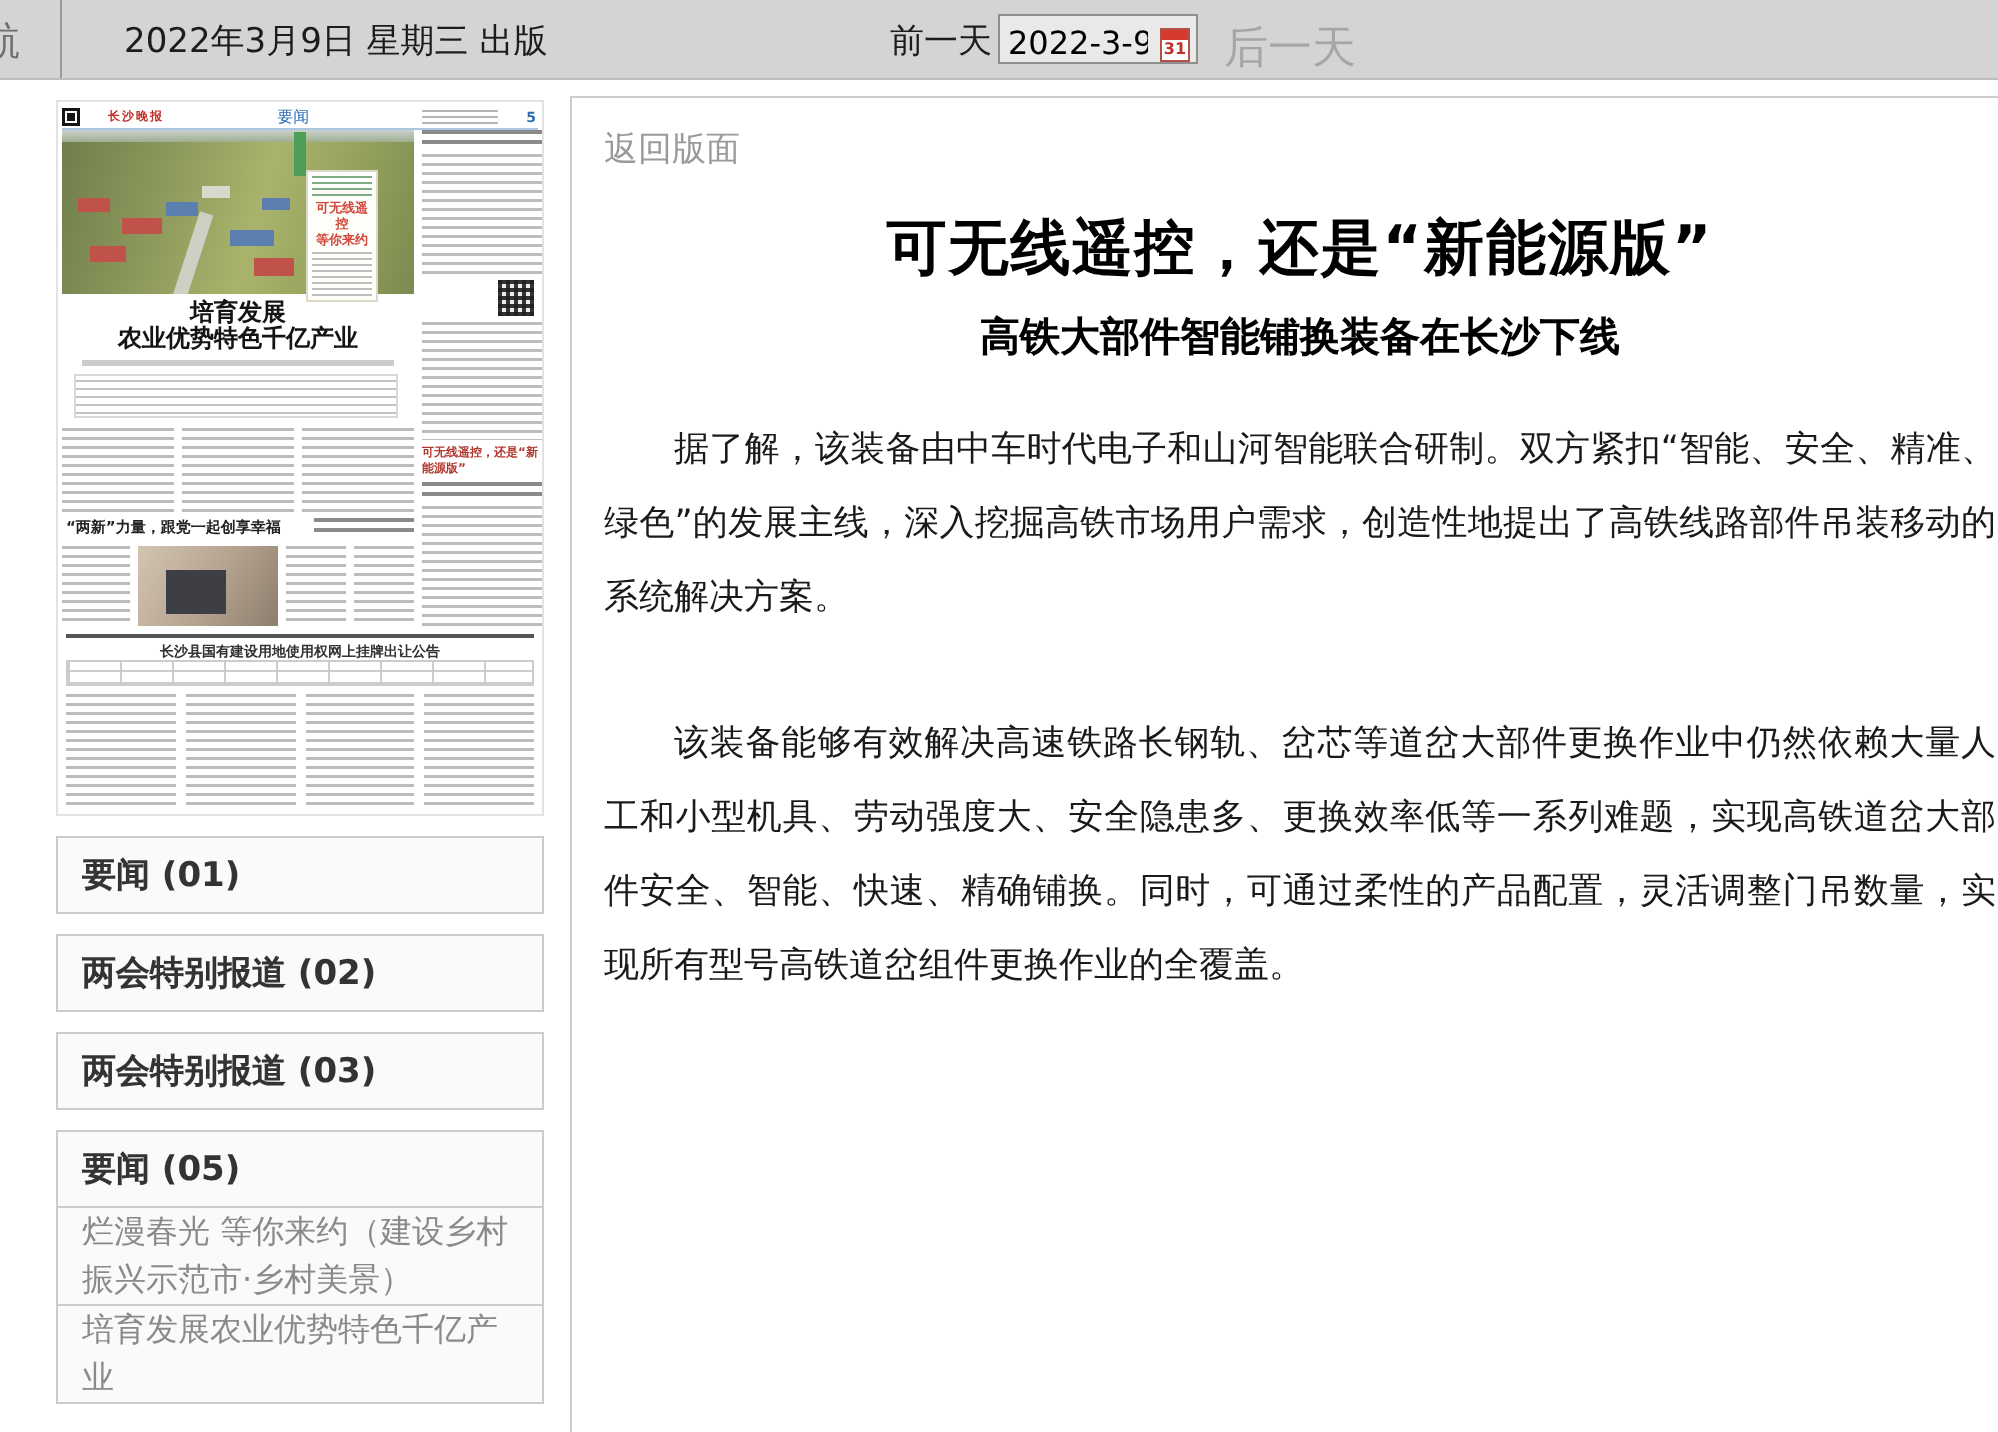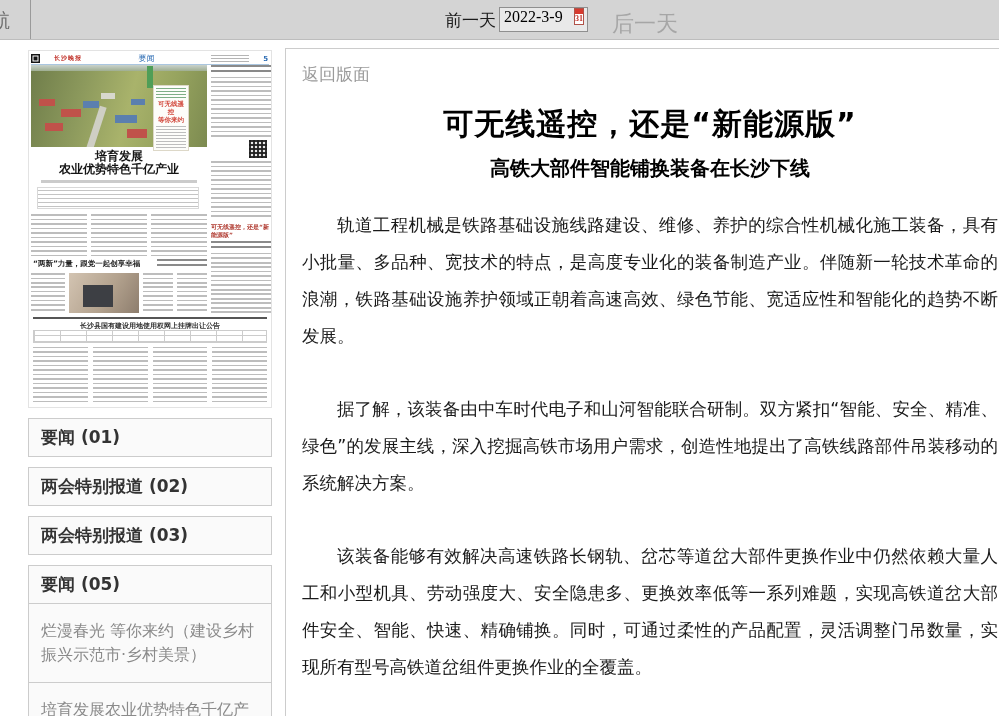--- a/index.html
+++ b/index.html
@@ -7,21 +7,21 @@
     width:999px;height:716px;position:relative;overflow:hidden;
     background:#ffffff;
     font-family:"DejaVu Sans","Liberation Sans",sans-serif;
   }
   
   .topbar{position:absolute;left:0;top:0;width:999px;height:39px;background:#d4d4d4;border-bottom:1px solid #bdbdbd;}
   .nav-partial{position:absolute;left:-9px;top:8px;font-size:19px;color:#6e6e6e;}
   .topbar-divider{position:absolute;left:30px;top:0;width:1px;height:39px;background:#9a9a9a;}
   .pub-date{position:absolute;left:62px;top:9px;font-size:17px;color:#1c1c1c;}
   .prev-day{position:absolute;left:445px;top:9px;font-size:17px;color:#1c1c1c;cursor:pointer;}
-  .date-box{position:absolute;left:499px;top:7px;width:89px;height:25px;background:#e9e9e9;border:1px solid #8f8f8f;box-sizing:border-box;display:flex;align-items:flex-start;font-family:Liberation Serif, serif;}
+  .date-box{position:absolute;left:499px;top:7px;width:100px;height:25px;background:#e9e9e9;border:1px solid #8f8f8f;box-sizing:border-box;display:flex;align-items:flex-end;}
   .date-input{border:0;background:transparent;font-size:16px;width:70px;padding:0 0 0 4px;color:#000;font-family:inherit;outline:none;}
   .cal{width:15px;height:17px;margin-left:auto;margin-right:3px;background:#fff;border:1px solid #b05248;box-sizing:border-box;display:block;cursor:pointer;}
   .cal-top{display:block;height:5px;background:#d63a2f;}
   .cal-num{display:block;font-size:8px;line-height:9px;color:#c03028;text-align:center;font-weight:bold;}
   .next-day{position:absolute;left:612px;top:9px;font-size:22px;color:#a6a6a6;}
   
   .sidebar{position:absolute;left:28px;top:50px;width:244px;}
   .thumb{position:relative;width:244px;height:358px;background:#fff;border:1px solid #e3e3e3;box-sizing:border-box;overflow:hidden;cursor:pointer;}
   .t-header{position:absolute;left:2px;top:2px;right:2px;height:11px;border-bottom:1px solid #aac6e0;display:flex;align-items:center;gap:14px;}
   .t-logo{width:9px;height:9px;background:#151515;box-shadow:inset 0 0 0 1.5px #151515,inset 0 0 0 2.5px #fff;flex:none;}
@@ -63,35 +63,36 @@
      repeating-linear-gradient(0deg,rgba(30,30,30,.9) 0 2px,transparent 2px 4px),
      repeating-linear-gradient(90deg,#333 0 2px,#e9e9e9 2px 4px);}
   .rc-red{font-size:6px;line-height:7.5px;font-weight:bold;color:#b03a30;flex:none;}
   .t-notice{position:absolute;left:4px;top:266px;width:234px;font-size:7px;font-weight:bold;color:#333;border-top:2px solid #555;padding-top:2px;box-sizing:border-box;text-align:center;}
   .t-table{position:absolute;left:4px;top:279px;width:234px;height:13px;border:1px solid #ccc;box-sizing:border-box;background:
      repeating-linear-gradient(90deg,#ccc 0 1px,transparent 1px 26px),
      repeating-linear-gradient(0deg,#ccc 0 1px,transparent 1px 6px);}
   .t-cols3{position:absolute;left:4px;top:296px;width:234px;height:56px;display:flex;gap:5px;}
   
   .side-item{box-sizing:border-box;width:244px;border:1px solid #ccc;background:#fafafa;padding:7px 12px;font-size:17px;font-weight:bold;color:#333;margin-top:10px;cursor:pointer;}
-  .side-article{box-sizing:border-box;width:244px;border:1px solid #ccc;background:#fafafa;padding:15px 12px;font-size:16px;font-weight:normal;color:#8a8a8a;line-height:24px;margin-top:-1px;cursor:pointer;}
+  .side-article{box-sizing:border-box;width:244px;border:1px solid #ccc;background:#fafafa;padding:0 12px;font-size:16px;font-weight:normal;color:#8a8a8a;line-height:24px;margin-top:-1px;cursor:pointer;}
   
   .main{position:absolute;left:285px;top:48px;width:730px;height:684px;border:1px solid #ccc;background:#fff;box-sizing:border-box;padding:14px 16px 0 16px;}
   .back-link{font-size:17px;color:#9a9a9a;cursor:pointer;display:inline-block;}
   .art-title{text-align:center;font-size:30px;font-weight:bold;color:#000;margin-top:18px;letter-spacing:1px;}
   .art-subtitle{text-align:center;font-size:20px;font-weight:bold;color:#000;margin-top:10px;}
   .art-body{margin-top:25px;}
   .art-body p{margin:0 0 36px 0;font-size:17.5px;line-height:37px;color:#1a1a1a;text-align:justify;text-indent:2em;}
 </style>
 </head>
 <body>
 
 <div class="topbar">
   <span class="nav-partial">航</span>
   <span class="topbar-divider"></span>
+  <span class="pub-date">2022年3月9日 星期三 出版</span>
   <span class="prev-day">前一天</span>
   <span class="date-box">
     <input class="date-input" value="2022-3-9" style="">
     <span class="cal">
       <span class="cal-top"></span>
       <span class="cal-num">31</span>
     </span>
   </span>
   <span class="next-day">后一天</span>
 </div>
@@ -180,18 +181,17 @@
   <div class="side-item">要闻 (05)</div>
   <div class="side-article">烂漫春光 等你来约（建设乡村振兴示范市·乡村美景）</div>
   <div class="side-article">培育发展农业优势特色千亿产业</div>
 </div>
 
 <div class="main">
   <span class="back-link">返回版面</span>
   <div class="art-title">可无线遥控，还是“新能源版”</div>
   <div class="art-subtitle">高铁大部件智能铺换装备在长沙下线</div>
   <div class="art-body">
-    <p>轨道工程机械是铁路基础设施线路建设、维修、养护的综合性机械化施工装备，具有小批量、多品种、宽技术的特点，是高度专业化的装备制造产业。伴随新一轮技术革命的浪潮，铁路基础设施养护领域正朝着高速高效、绿色节能、宽适应性和智能化的趋势不断发展。</p>
     <p>据了解，该装备由中车时代电子和山河智能联合研制。双方紧扣“智能、安全、精准、绿色”的发展主线，深入挖掘高铁市场用户需求，创造性地提出了高铁线路部件吊装移动的系统解决方案。</p>
     <p>该装备能够有效解决高速铁路长钢轨、岔芯等道岔大部件更换作业中仍然依赖大量人工和小型机具、劳动强度大、安全隐患多、更换效率低等一系列难题，实现高铁道岔大部件安全、智能、快速、精确铺换。同时，可通过柔性的产品配置，灵活调整门吊数量，实现所有型号高铁道岔组件更换作业的全覆盖。</p>
 
   </div>
 </div>
 
 </body></html>

